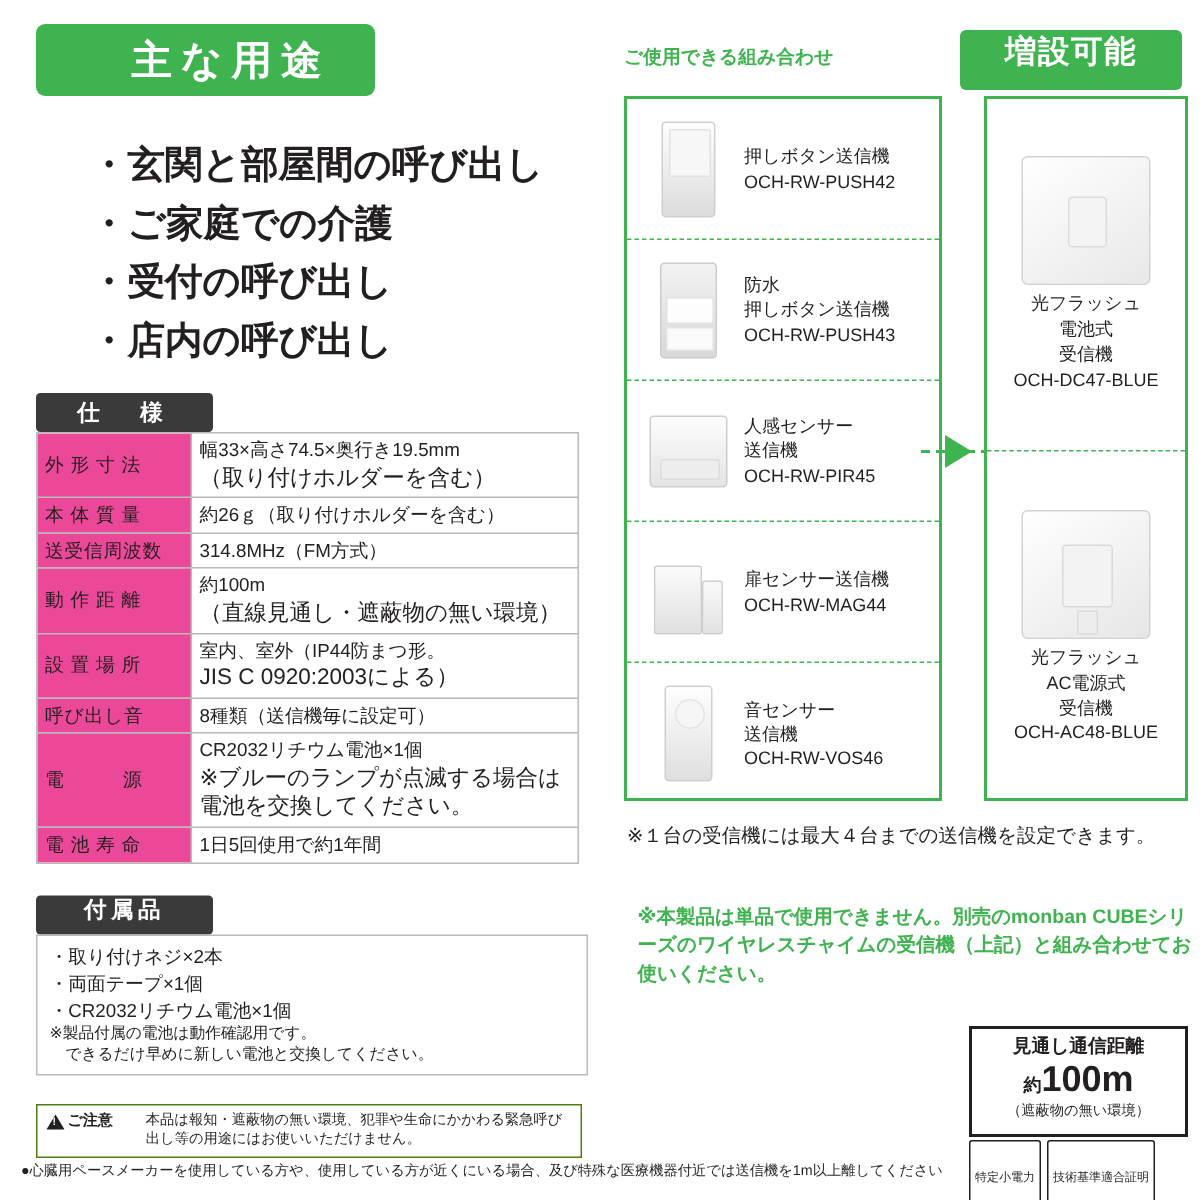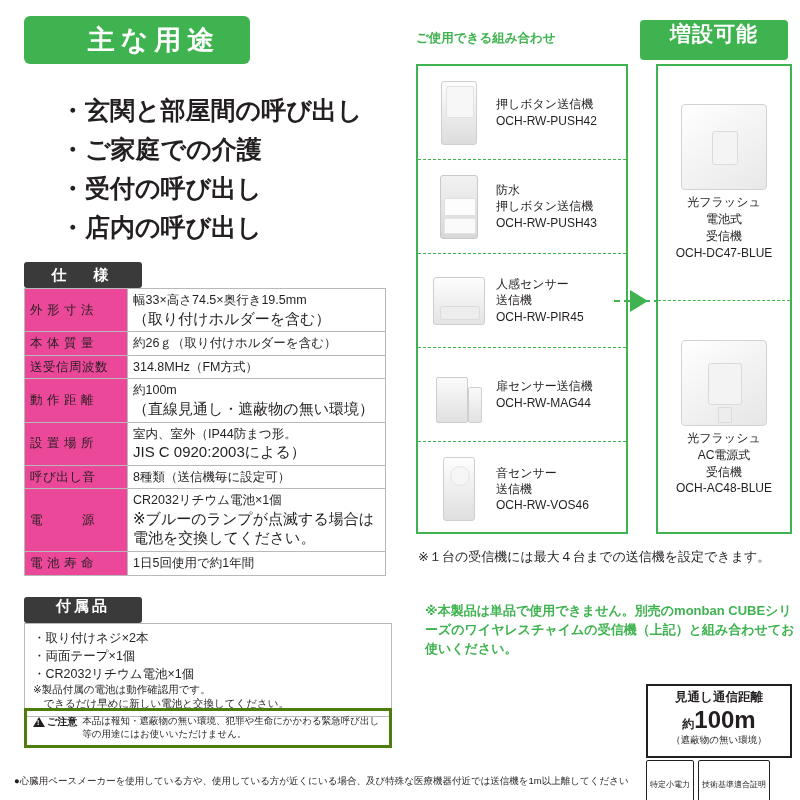--- a/index.html
+++ b/index.html
@@ -61,23 +61,23 @@
   }
   .acc-badge span{color:#fff;font-size:15px;font-weight:bold;letter-spacing:3px;}
 
   .acc-box{
     position:absolute;left:24px;top:623px;width:350px;
     border:1px solid #b9b9b9;padding:5px 8px;font-size:12.5px;line-height:1.45;
   }
   .acc-box .note{font-size:10.5px;line-height:1.3;}
 
   .caution{
-    position:absolute;left:24px;top:708px;width:350px;
-    border:3px solid #4d7c0f;padding:4px 6px;
-    display:flex;gap:5px;align-items:flex-start;font-size:9.5px;line-height:1.35;
+    position:absolute;left:24px;top:736px;width:350px;
+    border:1px solid #4d7c0f;padding:4px 6px;
+    display:flex;gap:22px;align-items:flex-start;font-size:9.5px;line-height:1.35;
   }
   .caution .warnhead{
     display:flex;align-items:center;gap:2px;
     font-weight:bold;white-space:nowrap;font-size:10px;
   }
   .tri{
     display:inline-block;width:0;height:0;
     border-left:6px solid transparent;border-right:6px solid transparent;
     border-bottom:10px solid #231f20;position:relative;
   }

